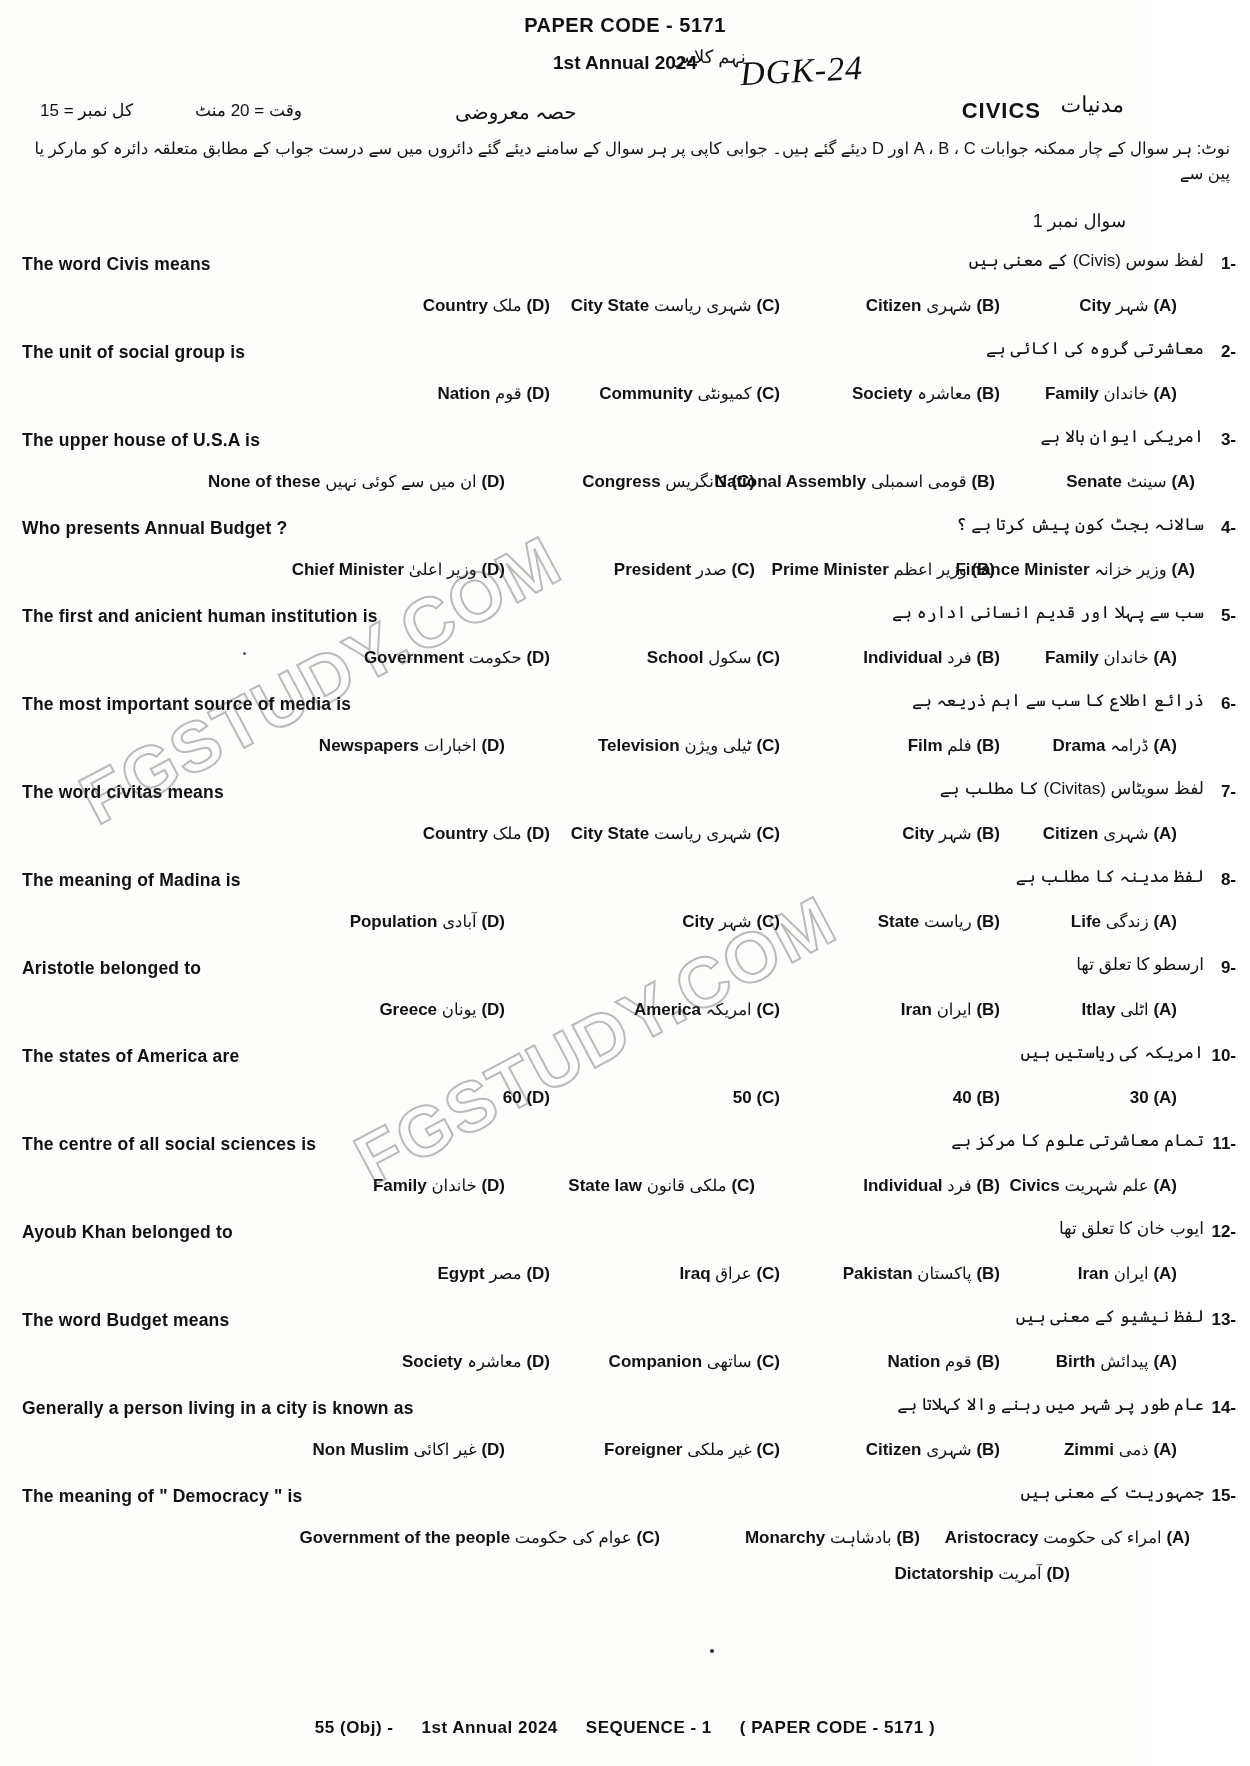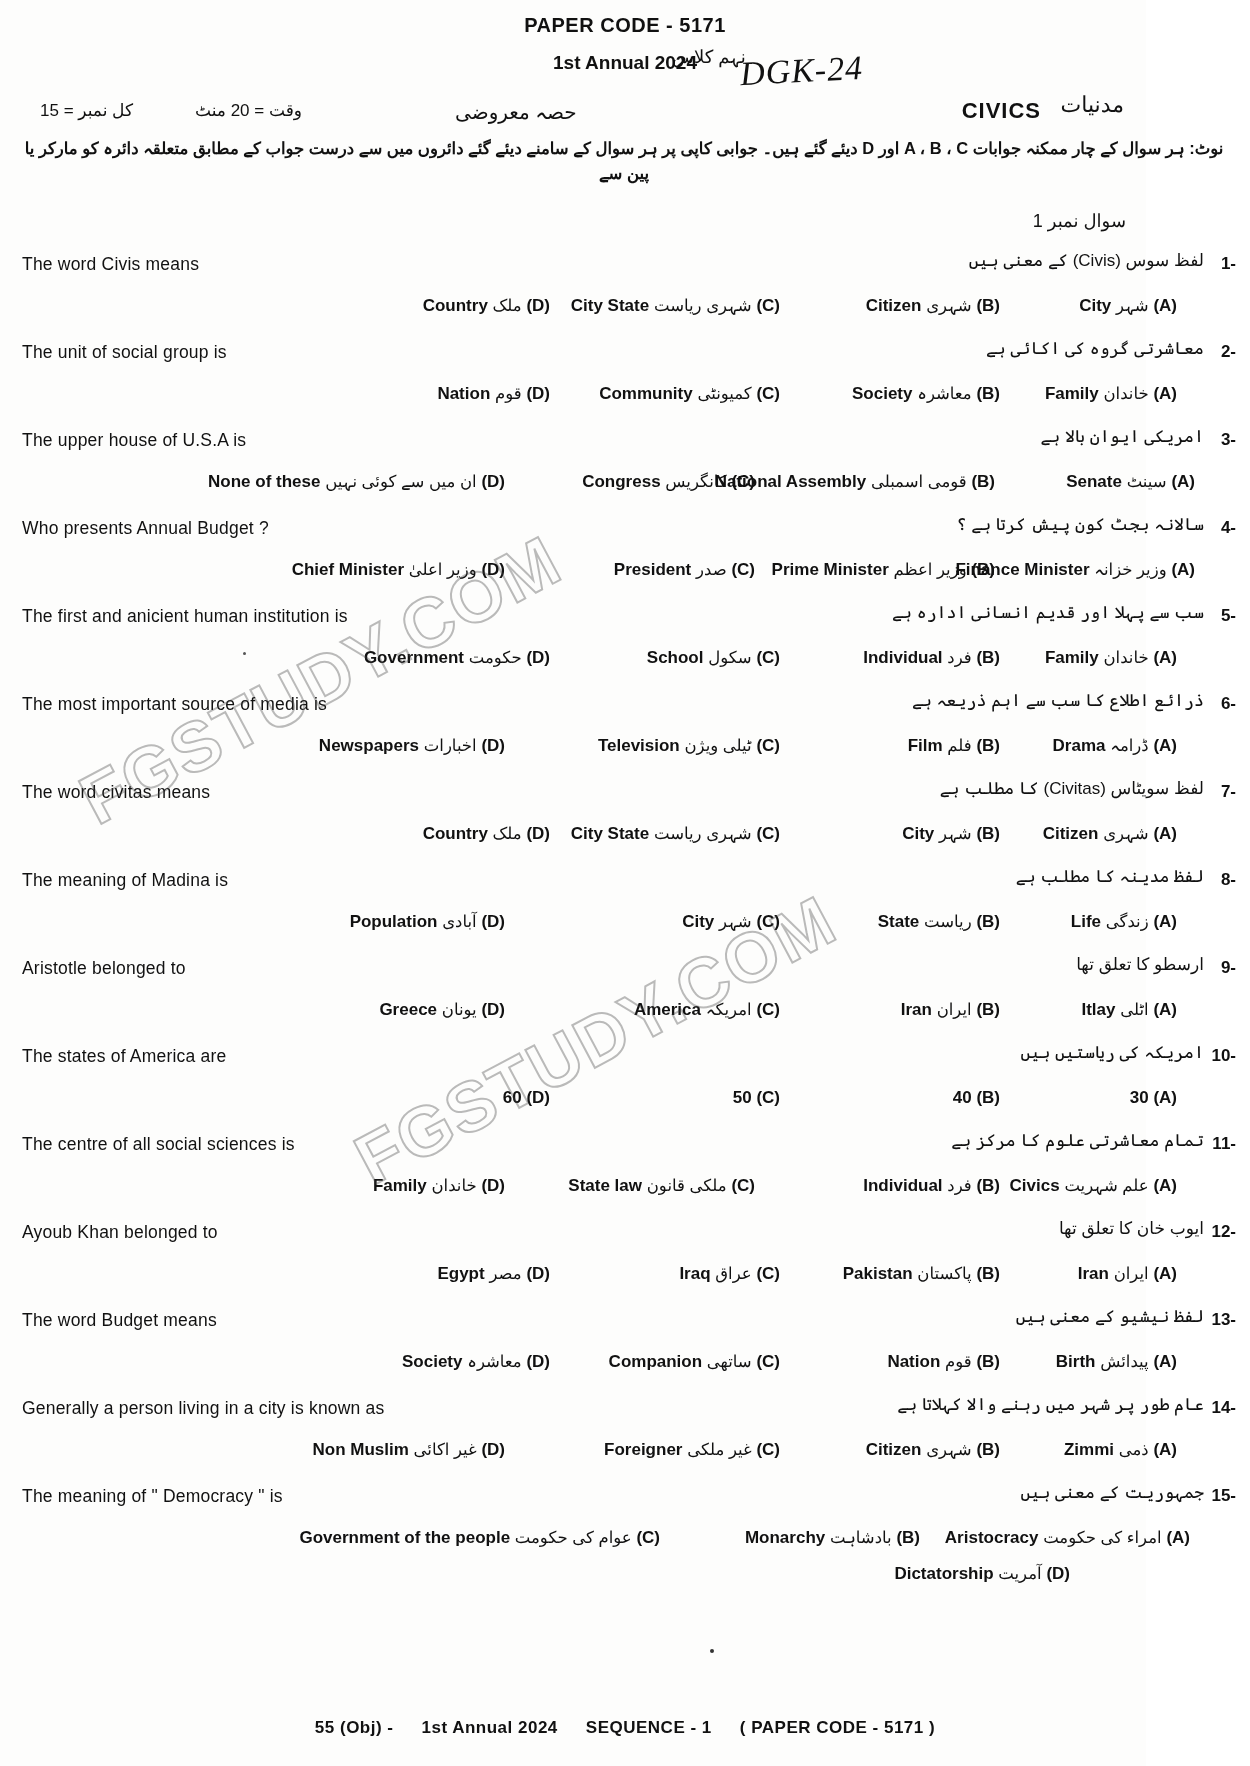--- a/index.html
+++ b/index.html
@@ -102,25 +102,24 @@
   }
   .hdr-objective {
     position: absolute;
     top: 100px; left: 455px;
     font-size: 20px;
     direction: rtl;
   }
   .note-line1 {
     position: absolute;
     top: 136px; left: 18px; width: 1212px;
-    text-align: center;
+    text-align: right;
     direction: rtl;
     font-size: 16.5px;
     line-height: 1.5;
-    font-weight: bold;
   }
   .note-line2 {
     position: absolute;
     top: 170px; left: 60px; width: 1100px;
     text-align: right;
     direction: rtl;
     font-size: 16.5px;
   }
   .q-no {
     position: absolute;
@@ -139,21 +138,21 @@
     margin-bottom: 4px;
   }
   .qrow {
     position: relative;
     height: 42px;
   }
   .q-en {
     position: absolute;
     left: 22px; top: 6px;
     font-size: 17.5px;
-    font-weight: normal;
+    font-weight: bold;
     letter-spacing: 0.2px;
   }
   .q-ur {
     position: absolute;
     right: 46px; top: 2px;
     font-size: 17px;
     direction: rtl;
     text-align: right;
   }
   .q-num {

